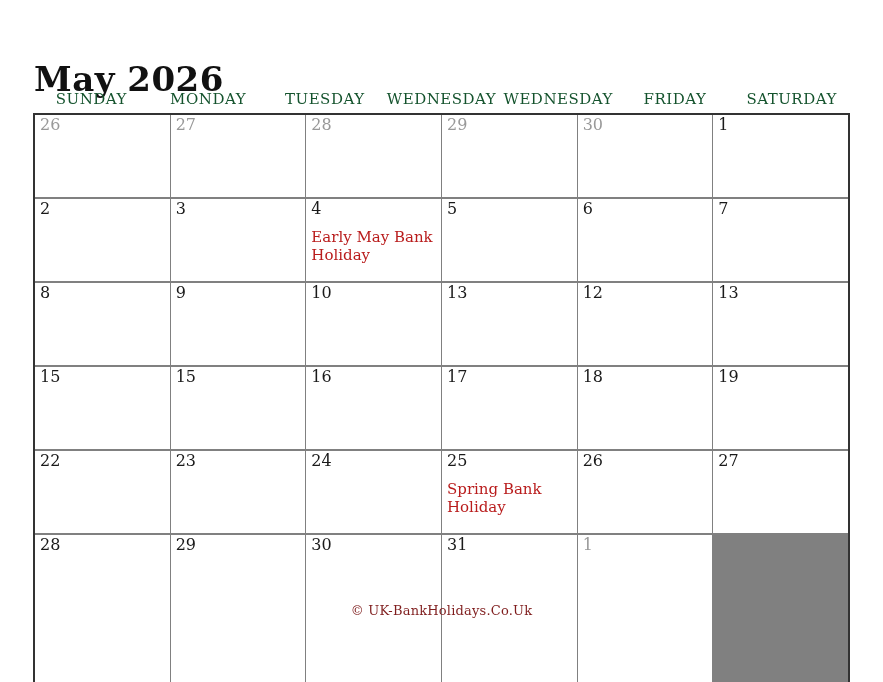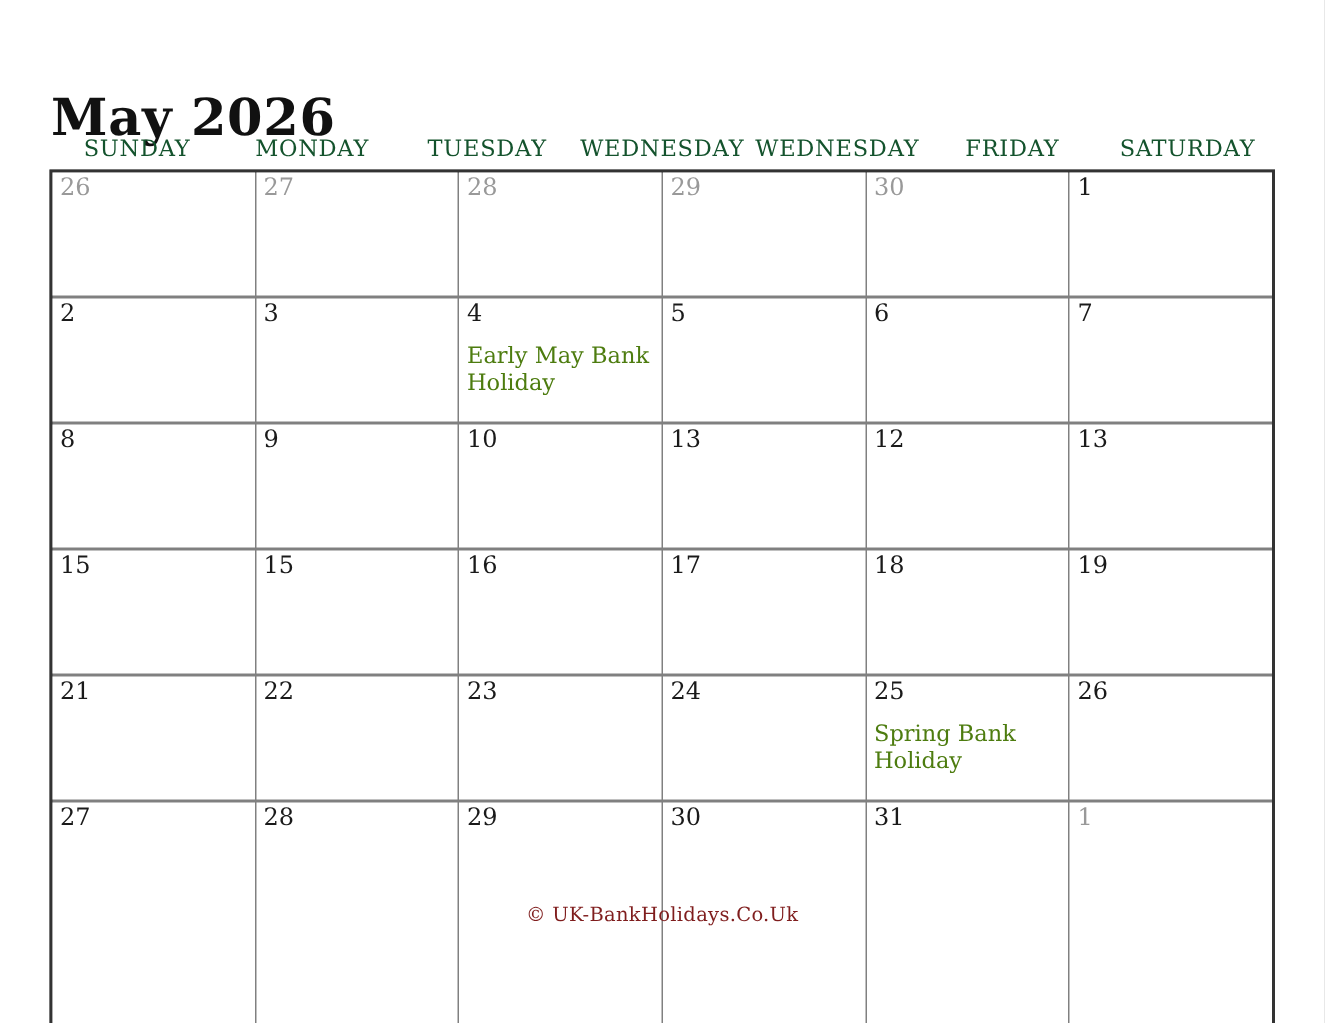--- a/index.html
+++ b/index.html
@@ -70,21 +70,21 @@
     color: #1a1a1a;
   }
   .daynum.muted {
     color: #999999;
   }
   .event {
     font-size: 15px;
     line-height: 1.15;
     padding: 0 4px 0 5px;
     margin-top: 11px;
-    color: #4d7c0f;
+    color: #b91c1c;
   }
   .notes-label {
     display: block;
     font-size: 13px;
     letter-spacing: 0.3px;
     padding: 4px 12px 0 6px;
     color: #1a1a1a;
   }
   
   #footer {
@@ -183,23 +183,20 @@
       <div class="cell">
         <div class="daynum">17</div>
       </div>
       <div class="cell">
         <div class="daynum">18</div>
       </div>
       <div class="cell">
         <div class="daynum">19</div>
       </div>
       <div class="cell">
-        <div class="daynum">21</div>
-      </div>
-      <div class="cell">
         <div class="daynum">22</div>
       </div>
       <div class="cell">
         <div class="daynum">23</div>
       </div>
       <div class="cell">
         <div class="daynum">24</div>
       </div>
       <div class="cell">
         <div class="daynum">25</div>

